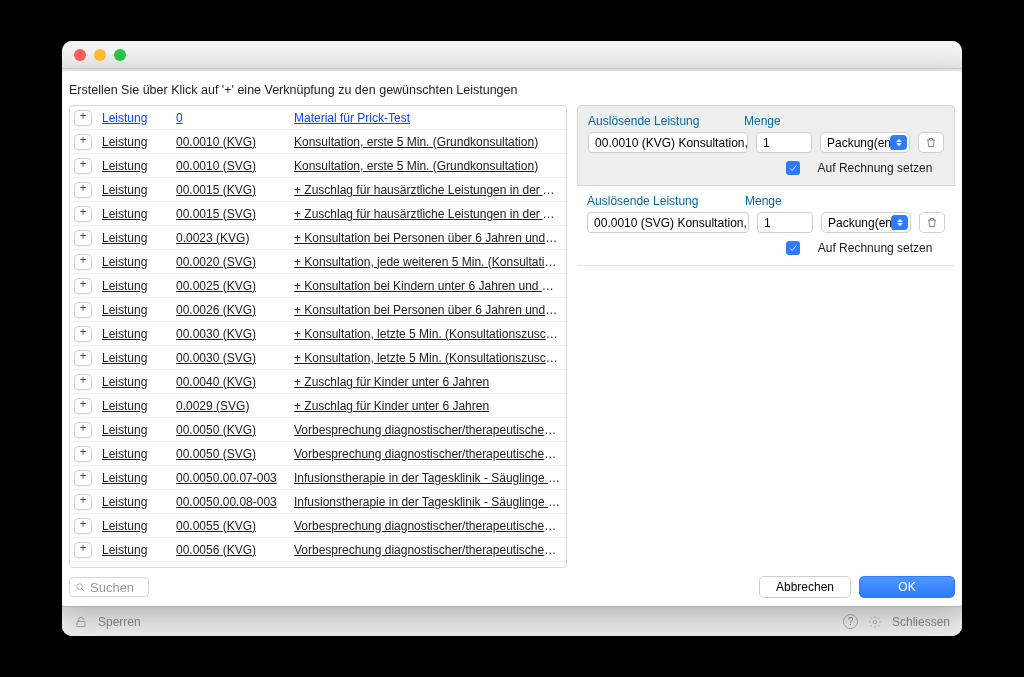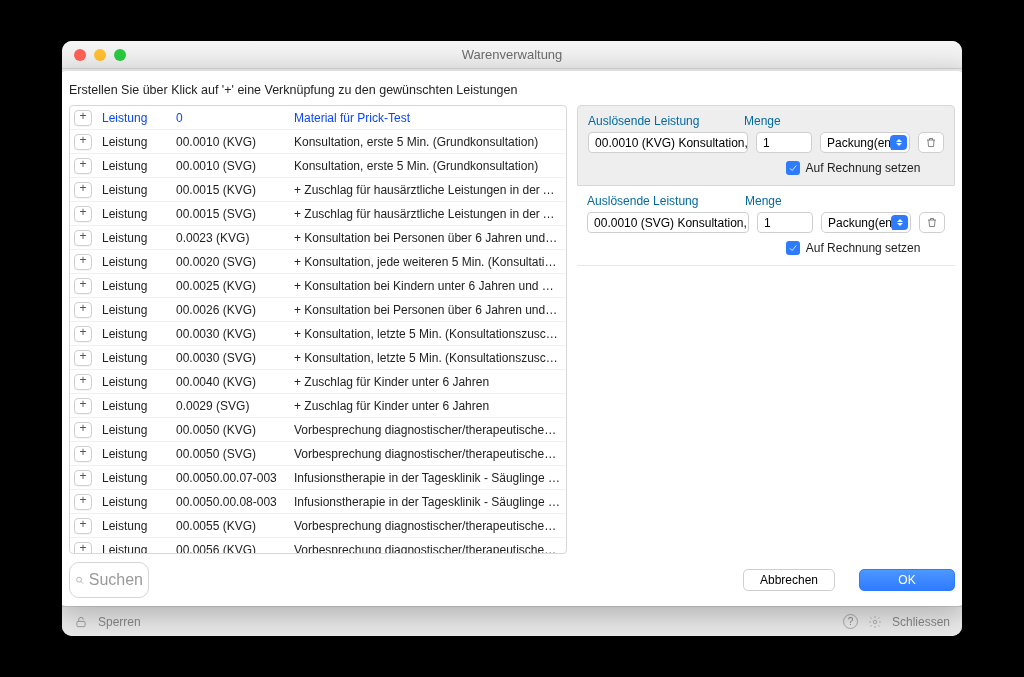--- a/index.html
+++ b/index.html
@@ -14,62 +14,61 @@
   .instr { font-size:12.5px; color:#222; margin-bottom:8px; }
   .panes { flex:1; display:flex; gap:10px; min-height:0; }
   .left { flex:1.05; border:1px solid #d7d7d7; border-radius:4px; display:flex; flex-direction:column; overflow:hidden; }
   .right { flex:0.8; display:flex; flex-direction:column; border:0px solid #d7d7d7; border-radius:4px; overflow:hidden; }
   .thead { display:flex; background:#fff; border-bottom:1px solid #e2e2e2; font-size:11px; color:#444; }
   .thead > div { padding:4px 6px; border-right:1px solid #eee; }
   .col-plus{width:26px;} .col-typ{width:74px;} .col-code{width:118px;} .col-des{flex:1;border-right:none!important;}
   .tbody { flex:1; overflow-y:auto; }
   .row { display:flex; font-size:12px; color:#222; border-bottom:1px solid #f0f0f0; align-items:center; height:24px; }
   .row.sel .cell { color:#0a46ff; }
-  .row .cell { padding:0 6px; white-space:nowrap; overflow:hidden; text-overflow:ellipsis; }
+  .row .cell { padding:0 6px; white-space:nowrap; overflow:hidden; text-overflow:ellipsis;text-decoration:underline; }
   .plus-btn { width:18px; height:16px; margin:0 4px; border:1px solid #cfcfcf; border-radius:4px; background:#fff; font-size:12px; line-height:11px; text-align:center; color:#555; cursor:pointer; box-shadow:0 1px 0 rgba(0,0,0,.04);}
   .right-group { border-bottom:1px solid #e7e7e7; padding:8px 10px 10px 10px; font-size:12px; }
   .right-group.first{background:#eeeeee;border:1px solid #d7d7d7;border-radius:4px 4px 0 0;}
   .labels { display:flex; color:#0369a1; margin-bottom:4px; }
   .labels .l1{flex:1.2;} .labels .l2{width:200px;}
   .fields { display:flex; gap:8px; align-items:center; }
   .textfield { flex:1.2; height:21px; border:1px solid #cfcfcf; border-radius:4px; background:#fff; font-size:12px; padding:0 6px; display:flex; align-items:center; overflow:hidden; white-space:nowrap; }
   .numfield { width:56px; height:21px; border:1px solid #cfcfcf; border-radius:4px; background:#fff; font-size:12px; padding:0 6px; display:flex; align-items:center;}
   .select { width:90px; height:21px; border:1px solid #cfcfcf; border-radius:5px; background:#fff; font-size:12px; display:flex; align-items:center; padding:0 6px; position:relative;}
   .select .arrow{position:absolute;right:2px;top:2px;bottom:2px;width:17px;background:#2f7bff;border-radius:4px;display:flex;flex-direction:column;align-items:center;justify-content:center;gap:1px;}
   .arrow::before,.arrow::after{content:"";width:0;height:0;border-left:3px solid transparent;border-right:3px solid transparent;}
   .arrow::before{border-bottom:3px solid #fff;} .arrow::after{border-top:3px solid #fff;}
   .trash { width:26px;height:21px;border:1px solid #cfcfcf;border-radius:5px;background:#fff;display:flex;align-items:center;justify-content:center;cursor:pointer;}
   .trash svg{width:12px;height:13px;stroke:#444;fill:none;stroke-width:1.3;}
-  .chkrow{display:flex;align-items:center;gap:6px;margin-top:8px;margin-left:calc(55.5%);font-size:12px;color:#222;}
+  .chkrow{display:flex;align-items:center;gap:18px;margin-top:8px;margin-left:calc(55.5%);font-size:12px;color:#222;}
   .chkbox{width:14px;height:14px;border-radius:3px;background:#2f7bff;display:flex;align-items:center;justify-content:center;}
   .chkbox svg{width:10px;height:10px;stroke:#fff;stroke-width:2;fill:none;}
   .sheet-footer{display:flex;align-items:center;padding-top:8px;gap:8px;}
-  .search{width:80px;height:36px;border:1px solid #d6d6d6;border-radius:10px;display:flex;align-items:center;padding:0 5px;gap:4px;font-size:16px;color:#999;background:#fff;}
+  .search{width:80px;height:20px;border:1px solid #d6d6d6;border-radius:4px;display:flex;align-items:center;padding:0 5px;gap:4px;font-size:13px;color:#999;background:#fff;}
   .search svg{width:11px;height:11px;stroke:#8a8a8a;fill:none;stroke-width:1.5;}
   .footer-spacer{flex:1;}
   .btn{height:22px;padding:0 16px;border-radius:5px;font-size:12px;display:flex;align-items:center;cursor:pointer;border:1px solid #cfcfcf;background:#fff;justify-content:center;}
-  .btn.primary{background:linear-gradient(#4d97ff,#2f7bff);color:#fff;border:1px solid #2f7bff;min-width:96px;justify-content:center;margin-left:16px;}
+  .btn.primary{background:linear-gradient(#4d97ff,#2f7bff);color:#fff;border:1px solid #2f7bff;min-width:96px;justify-content:center;}
   .bottom-bar{position:absolute;left:0;right:0;bottom:0;height:30px;background:#ececec;display:flex;align-items:center;padding:8px 12px;gap:10px;font-size:12px;color:#888;border-top:1px solid #d5d5d5;}
   .lock-icon{width:14px;height:14px;stroke:#888;fill:none;stroke-width:1.3;}
   .spacer{flex:1;}
   .help{width:15px;height:15px;border:1.2px solid #aaa;border-radius:50%;display:flex;align-items:center;justify-content:center;font-size:10px;color:#888;}
   .gear{width:14px;height:14px;stroke:#999;fill:none;stroke-width:1.3;}
   .tbody::-webkit-scrollbar{width:10px;} .tbody::-webkit-scrollbar-thumb{background:#dcdcdc;border-radius:5px;}
 </style>
 </head>
 <body>
 
 <div class="window">
   <div class="titlebar">
     <div class="traffic">
       <div class="tl red"></div>
       <div class="tl yellow"></div>
       <div class="tl green"></div>
     </div>
-    <div class="title">Warenverwaltung</div>
   </div>
 
   <div class="bottom-bar">
     <svg class="lock-icon" viewBox="0 0 24 24">
         <rect x="5" y="11" width="14" height="9" rx="2"></rect>
         <path d="M8 11V8a4 4 0 0 1 8 0"></path>
       </svg>
     <span>Sperren</span>
     <div class="spacer"></div>
     <div class="help">?</div>

